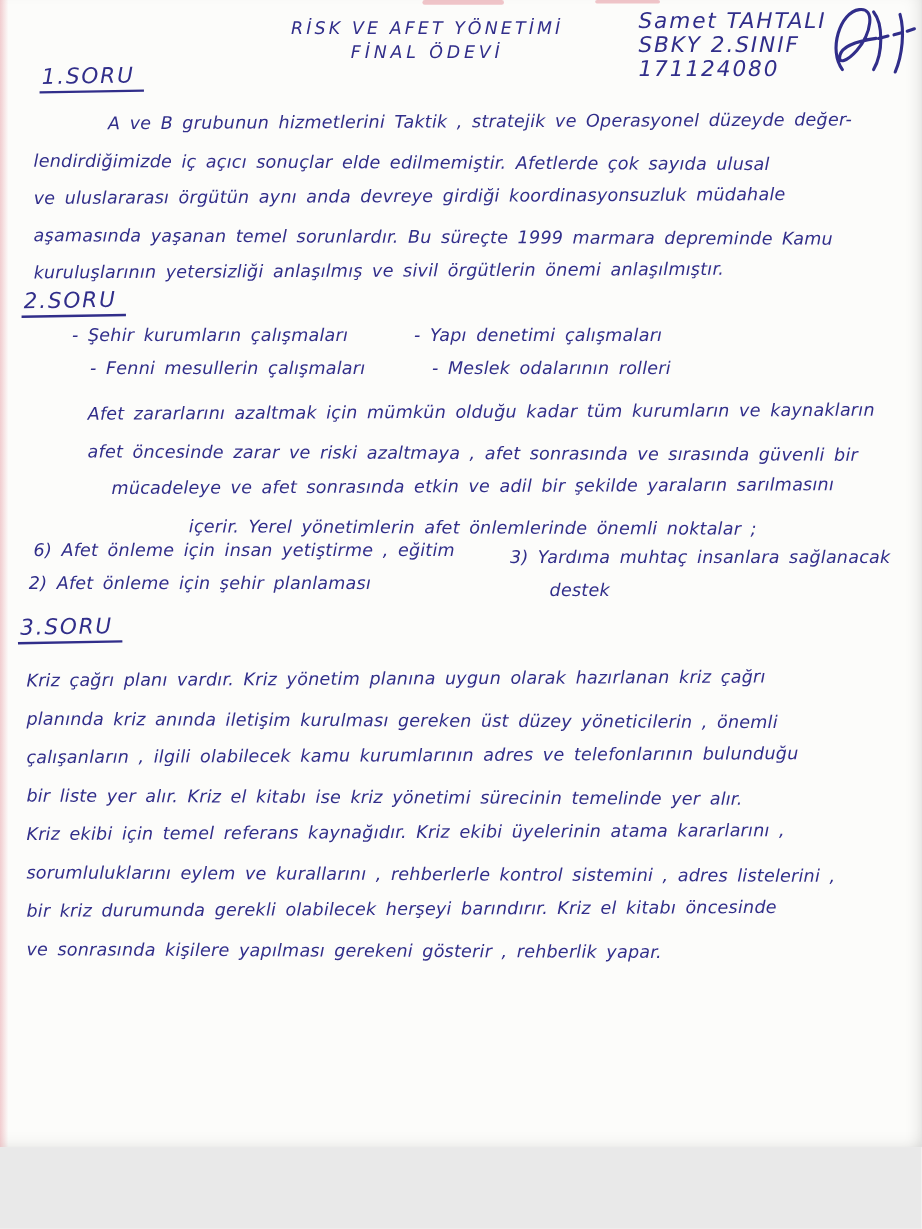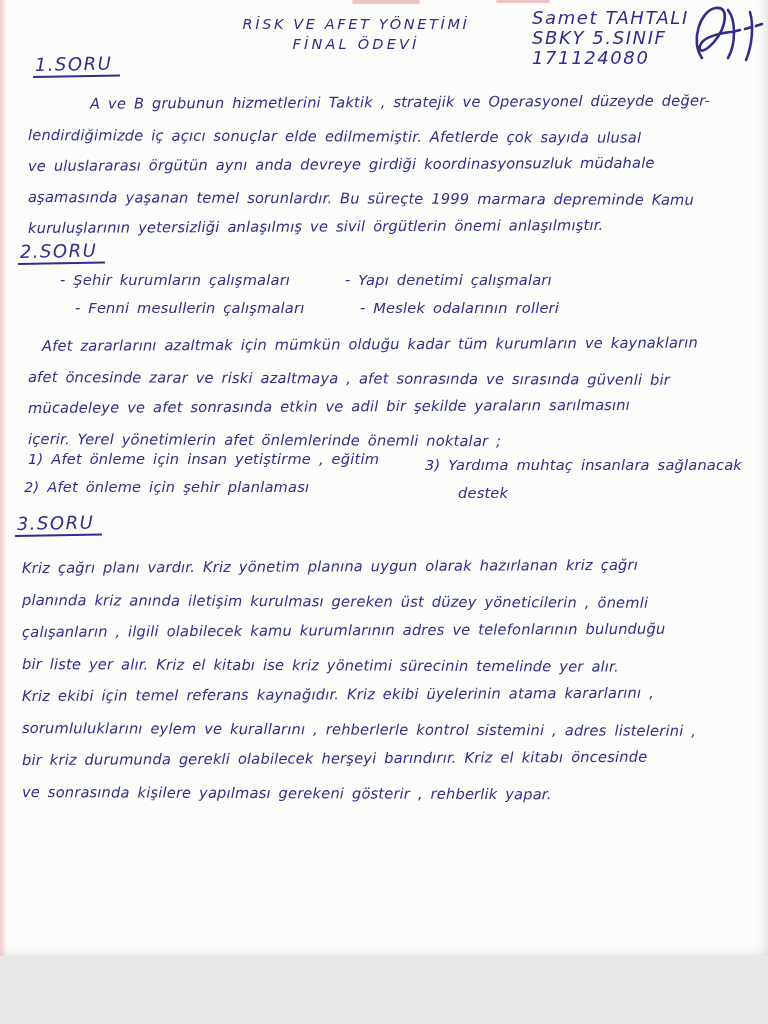--- a/index.html
+++ b/index.html
@@ -83,21 +83,21 @@
   <div class="top-smudge smudge-a"></div>
   <div class="top-smudge smudge-b"></div>
 
   <div class="title-block hw">
     <div class="title-line1">RİSK VE AFET YÖNETİMİ</div>
     <div class="title-line2">FİNAL ÖDEVİ</div>
   </div>
 
   <div class="student-block hw">
     <div>Samet TAHTALI</div>
-    <div>SBKY 5.SINIF</div>
+    <div>SBKY 2.SINIF</div>
     <div>171124080</div>
   </div>
 
   <div class="signature">
     <svg width="78" height="64" viewBox="0 0 78 64" aria-hidden="true">
       <g fill="none" stroke="#312e8a" stroke-width="2.6" stroke-linecap="round">
         <path d="M16 56 C 4 40, 14 8, 30 6 C 44 4, 40 26, 28 40 C 20 49, 12 52, 14 44 C 16 36, 30 32, 44 30"></path>
         <path d="M42 8 C 50 18, 50 42, 42 56"></path>
         <path d="M46 30 l 8 -2 m 5 -1 l 7 -2 m 4 -1 l 6 -2"></path>
         <path d="M64 10 C 68 24, 66 44, 60 58"></path>
@@ -118,28 +118,28 @@
 
   <div class="pair-row hw" style="left:18px;top:271px;">
     <span class="cell pair-left">- Şehir kurumların çalışmaları</span>
     <span class="cell pair-right">- Yapı denetimi çalışmaları</span>
   </div>
   <div class="pair-row hw" style="left:33px;top:299px;">
     <span class="cell pair-left">- Fenni mesullerin çalışmaları</span>
     <span class="cell pair-right">- Meslek odalarının rolleri</span>
   </div>
 
-  <div class="para hw" style="left:28px;top:330px;">
+  <div class="para hw" style="left:28px;top:330px;text-align:center;">
     <div class="ln indent-sm">Afet zararlarını azaltmak için mümkün olduğu kadar tüm kurumların ve kaynakların</div>
     <div class="ln">afet öncesinde zarar ve riski azaltmaya , afet sonrasında ve sırasında güvenli bir</div>
     <div class="ln">mücadeleye ve afet sonrasında etkin ve adil bir şekilde yaraların sarılmasını</div>
     <div class="ln">içerir. Yerel yönetimlerin afet önlemlerinde önemli noktalar ;</div>
   </div>
 
-  <div class="num-item hw" style="left:28px;top:450px;">1) Afet önleme için insan yetiştirme , eğitim</div>
+  <div class="num-item hw" style="left:28px;top:450px;">6) Afet önleme için insan yetiştirme , eğitim</div>
   <div class="num-item hw" style="left:24px;top:478px;">2) Afet önleme için şehir planlaması</div>
   <div class="num-item hw" style="left:425px;top:456px;">3) Yardıma muhtaç insanlara sağlanacak</div>
   <div class="num-item hw" style="left:458px;top:484px;text-align:center;">destek</div>
 
   <div class="heading hw" style="left:15px;top:513px;">3.SORU</div>
   <div class="para hw" style="left:22px;top:552px;">
     <div class="ln" style="height:32px;line-height:32px;">Kriz çağrı planı vardır. Kriz yönetim planına uygun olarak hazırlanan kriz çağrı</div>
     <div class="ln" style="height:32px;line-height:32px;">planında kriz anında iletişim kurulması gereken üst düzey yöneticilerin , önemli</div>
     <div class="ln" style="height:32px;line-height:32px;">çalışanların , ilgili olabilecek kamu kurumlarının adres ve telefonlarının bulunduğu</div>
     <div class="ln" style="height:32px;line-height:32px;">bir liste yer alır. Kriz el kitabı ise kriz yönetimi sürecinin temelinde yer alır.</div>

